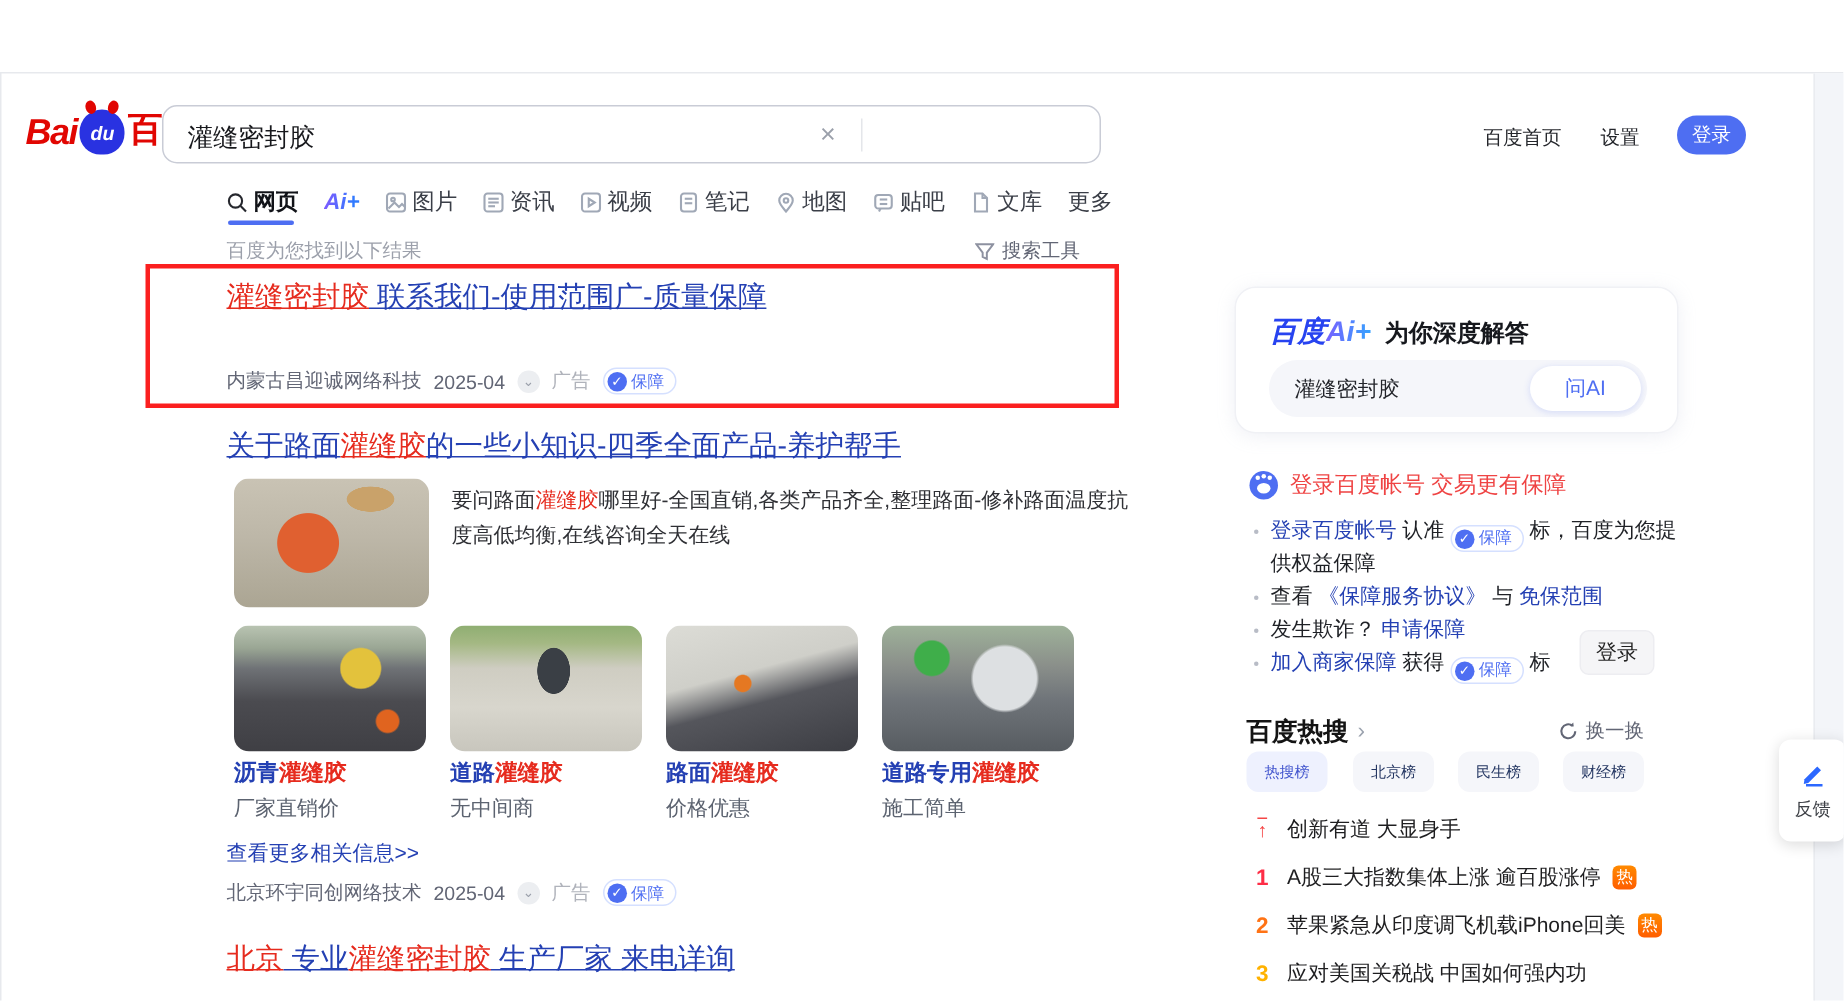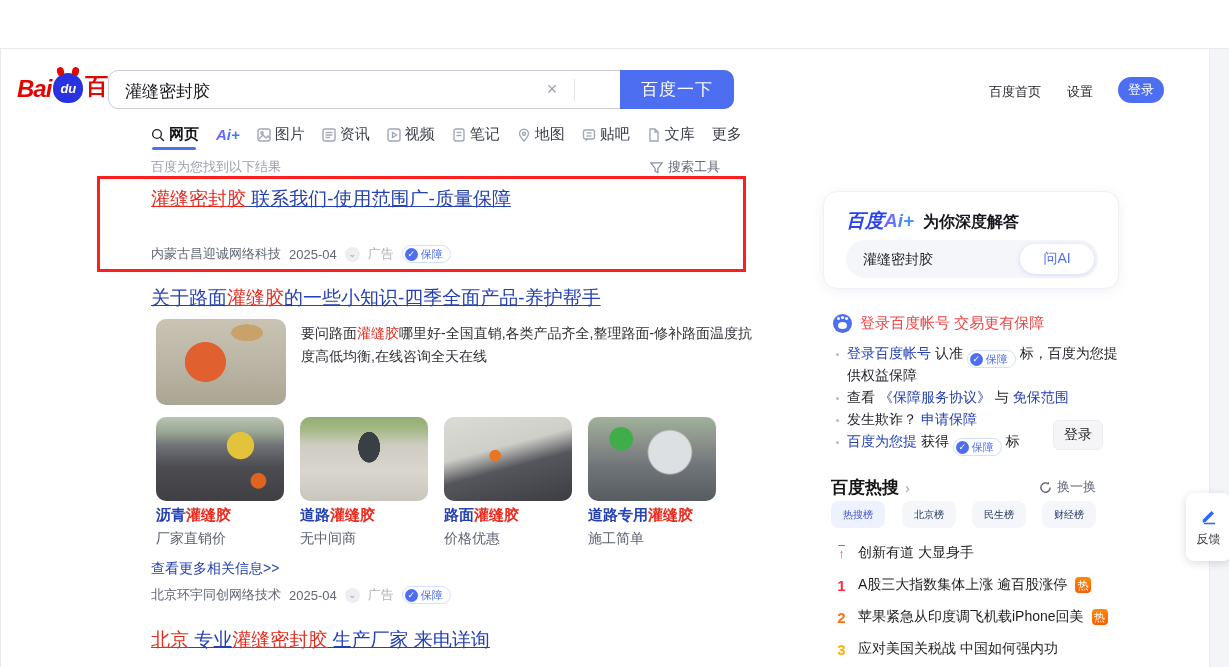--- a/index.html
+++ b/index.html
@@ -143,21 +143,20 @@
     <span class="paw">
         <span>du</span>
       </span>
     <span class="cn">百度</span>
   </div>
 
   <div class="abs searchbar">
     <div class="query">灌缝密封胶</div>
     <div class="clear">×</div>
     <div class="vdiv"></div>
-    <button class="go">百度一下</button>
   </div>
 
   <div class="abs toplink" style="left:988px;">百度首页</div>
   <div class="abs toplink" style="left:1066px;">设置</div>
   <div class="abs loginbtn">登录</div>
 
   <div class="abs tabs">
     <div class="tab active">
       <svg class="icn dark" width="14" height="14" viewBox="0 0 14 14">
           <circle cx="6" cy="6" r="4.4"></circle>
@@ -317,21 +316,21 @@
       </span><span> 标，百度为您提</span>
   </div>
   <div class="abs pline" style="left:846px; top:316px;">供权益保障</div>
   <div class="abs pline" style="left:846px; top:338px;">
     <span class="dot" style="position:relative;"></span><span>查看 </span><span class="blu">《保障服务协议》</span><span> 与 </span><span class="blu">免保范围</span>
   </div>
   <div class="abs pline" style="left:846px; top:360px;">
     <span class="dot" style="position:relative;"></span><span>发生欺诈？ </span><span class="blu">申请保障</span>
   </div>
   <div class="abs pline" style="left:846px; top:382px;">
-    <span class="dot" style="position:relative;"></span><span class="blu">百度为您提</span><span> 获得 </span><span class="badge" style="vertical-align:-4px;">
+    <span class="dot" style="position:relative;"></span><span class="blu">加入商家保障</span><span> 获得 </span><span class="badge" style="vertical-align:-4px;">
         <span class="ck">✓</span>
         <span class="bt">保障</span>
       </span><span> 标</span>
   </div>
   <div class="abs plogin">登录</div>
 
   <div class="abs hottitle">
     <span>百度热搜</span>
     <span class="gt">›</span>
   </div>

